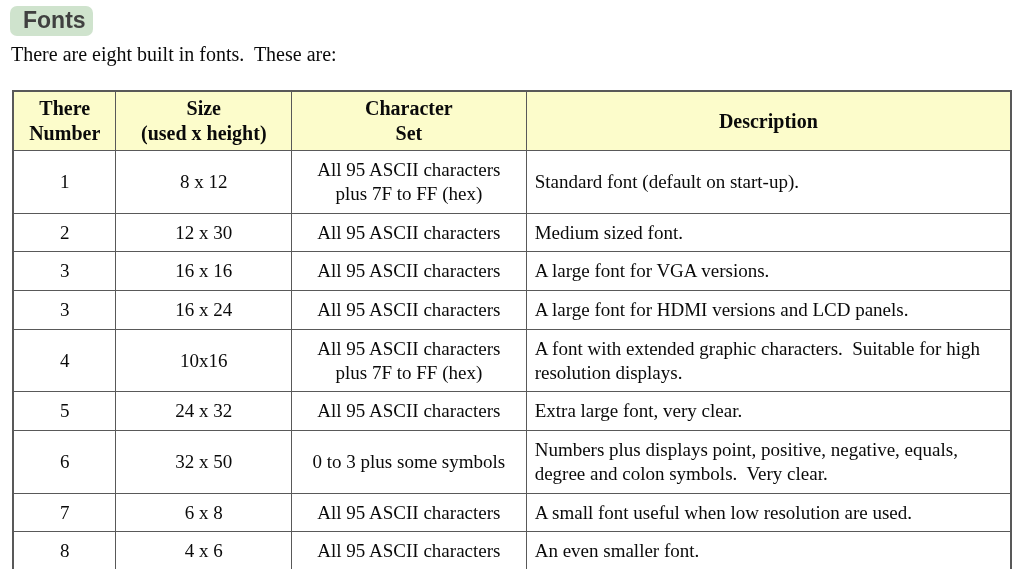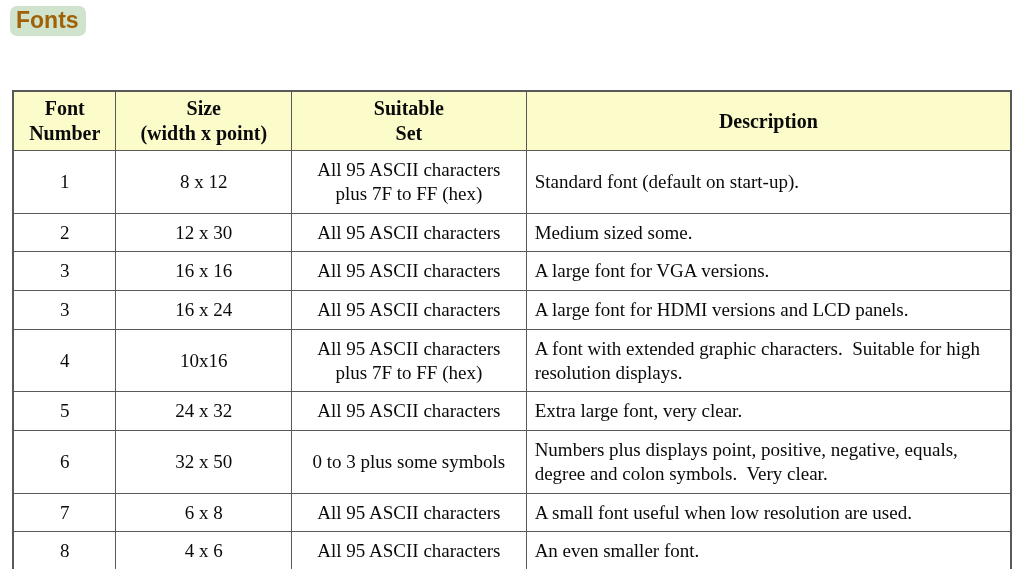--- a/index.html
+++ b/index.html
@@ -21,24 +21,24 @@
   }
   .page-title {
     position: absolute;
     top: 6px;
     left: 10px;
     display: inline-block;
     font-family: "Liberation Sans", sans-serif;
     font-weight: bold;
     font-size: 23px;
     line-height: 1.1;
-    padding: 2px 7px 3px 6px;
+    padding: 2px 7px 3px 13px;
     border-radius: 7px;
     background: var(--heading-highlight);
-    color: #a16207;
+    color: #404040;
   }
   .intro-text {
     position: absolute;
     top: 43px;
     left: 11px;
     font-size: 20px;
     white-space: pre-wrap;
   }
   table.fonts-table {
     position: absolute;
@@ -76,52 +76,53 @@
   td.cell-charset { text-align: center; }
   td.cell-description { text-align: left; padding-left: 11px; }
 </style>
 </head>
 <body>
 
 <div class="page">
 
   <h1 class="page-title">Fonts</h1>
 
+  <p class="intro-text">There are eight built in fonts.  These are:</p>
 
   <table class="fonts-table">
     <colgroup>
       <col class="col-number">
       <col class="col-size">
       <col class="col-charset">
       <col class="col-description">
     </colgroup>
     <thead>
       <tr>
-        <th>Font
+        <th>There
 Number</th>
         <th>Size
-(width x point)</th>
-        <th>Suitable
+(used x height)</th>
+        <th>Character
 Set</th>
         <th>Description</th>
       </tr>
     </thead>
     <tbody>
     <tr>
       <td class="cell-number">1</td>
       <td class="cell-size">8 x 12</td>
       <td class="cell-charset">All 95 ASCII characters plus 7F to FF (hex)</td>
       <td class="cell-description">Standard font (default on start-up).</td>
     </tr>
 
     <tr>
       <td class="cell-number">2</td>
       <td class="cell-size">12 x 30</td>
       <td class="cell-charset">All 95 ASCII characters</td>
-      <td class="cell-description">Medium sized some.</td>
+      <td class="cell-description">Medium sized font.</td>
     </tr>
 
     <tr>
       <td class="cell-number">3</td>
       <td class="cell-size">16 x 16</td>
       <td class="cell-charset">All 95 ASCII characters</td>
       <td class="cell-description">A large font for VGA versions.</td>
     </tr>
 
     <tr>

